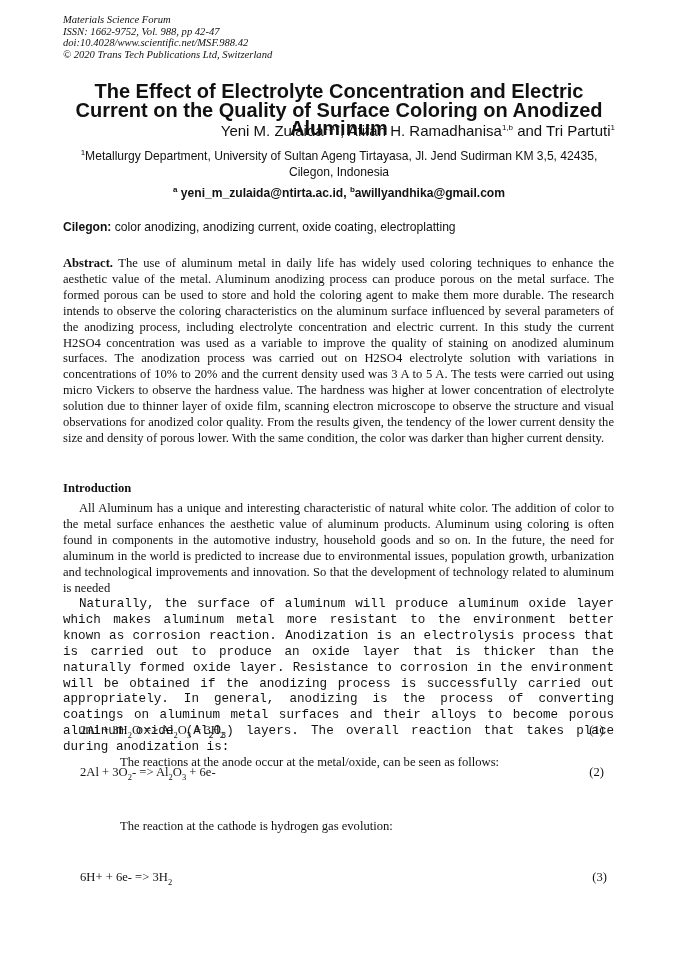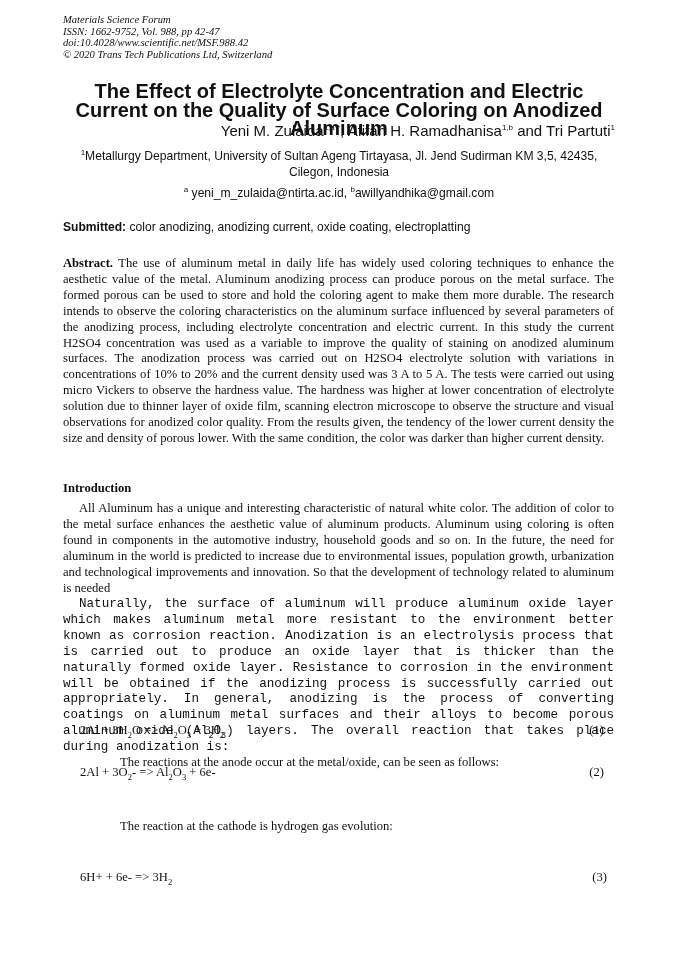--- a/index.html
+++ b/index.html
@@ -7,21 +7,21 @@
   .page { position:absolute; left:0; top:0; width:548px; height:959px; }
   .serif { font-family: "Liberation Serif", "DejaVu Serif", serif; }
   .sans { font-family: "Liberation Sans", "DejaVu Sans", sans-serif; }
 
   .hdr-left { position:absolute; left:63px; top:14px; font-size:10.6px; line-height:11.5px; font-style:italic; }
   .hdr-right { position:absolute; right:63px; top:14px; font-size:10.6px; line-height:11.5px; font-style:italic; text-align:right; }
 
   .title { position:absolute; left:63px; width:552px; top:82px; font-size:20px; line-height:18.5px; font-weight:bold; text-align:center; }
   .authors { position:absolute; left:63px; width:552px; top:122px; font-size:15px; line-height:18px; text-align:right; }
   .affil { position:absolute; left:63px; width:552px; top:148px; font-size:12.1px; line-height:16px; text-align:center; }
-  .emails { position:absolute; left:63px; width:552px; top:186px; font-size:12.1px; line-height:15px; text-align:center; }
+  .emails { position:absolute; left:63px; width:552px; top:186px; font-size:12.1px; line-height:15px; text-align:center;font-weight:bold; }
   .keywords { position:absolute; left:63px; width:552px; top:220px; font-size:12.1px; line-height:15px; }
   sup { font-size:8px; vertical-align:super; line-height:0; }
   sub { font-size:8.5px; vertical-align:sub; line-height:0; }
 
   .para { position:absolute; left:63px; width:551px; font-size:12.6px; line-height:15.9px; text-align:justify; }
   .abstract { top:256px; }
   .intro-head { position:absolute; left:63px; top:481px; font-size:12.6px; font-weight:bold; }
   .intro1 { top:501px; text-indent:16px; }
   .intro2 { top:597px; text-indent:16px;font-family:Liberation Mono, monospace; }
 
@@ -56,21 +56,21 @@
 
   <div class="affil sans">
     <sup>1</sup><span>Metallurgy Department, University of Sultan Ageng Tirtayasa, Jl. Jend Sudirman KM 3,5, 42435, Cilegon, Indonesia</span>
   </div>
 
   <div class="emails sans">
     <sup>a</sup><span> yeni_m_zulaida@ntirta.ac.id, </span><sup>b</sup><span>awillyandhika@gmail.com</span>
   </div>
 
   <div class="keywords sans">
-    <b>Submitted:</b><span> color anodizing, anodizing current, oxide coating, electroplatting</span>
+    <b>Cilegon:</b><span> color anodizing, anodizing current, oxide coating, electroplatting</span>
   </div>
 
   <div class="para abstract serif">
     <b>Abstract.</b><span> The use of aluminum metal in daily life has widely used coloring techniques to enhance the aesthetic value of the metal. Aluminum anodizing process can produce porous on the metal surface. The formed porous can be used to store and hold the coloring agent to make them more durable. The research intends to observe the coloring characteristics on the aluminum surface influenced by several parameters of the anodizing process, including electrolyte concentration and electric current. In this study the current H2SO4 concentration was used as a variable to improve the quality of staining on anodized aluminum surfaces. The anodization process was carried out on H2SO4 electrolyte solution with variations in concentrations of 10% to 20% and the current density used was 3 A to 5 A. The tests were carried out using micro Vickers to observe the hardness value. The hardness was higher at lower concentration of electrolyte solution due to thinner layer of oxide film, scanning electron microscope to observe the structure and visual observations for anodized color quality. From the results given, the tendency of the lower current density the size and density of porous lower. With the same condition, the color was darker than higher current density.</span>
   </div>
 
   <div class="intro-head serif">Introduction</div>
 
   <div class="para intro1 serif">All Aluminum has a unique and interesting characteristic of natural white color. The addition of color to the metal surface enhances the aesthetic value of aluminum products. Aluminum using coloring is often found in components in the automotive industry, household goods and so on. In the future, the need for aluminum in the world is predicted to increase due to environmental issues, population growth, urbanization and technological improvements and innovation. So that the development of technology related to aluminum is needed</div>
 

